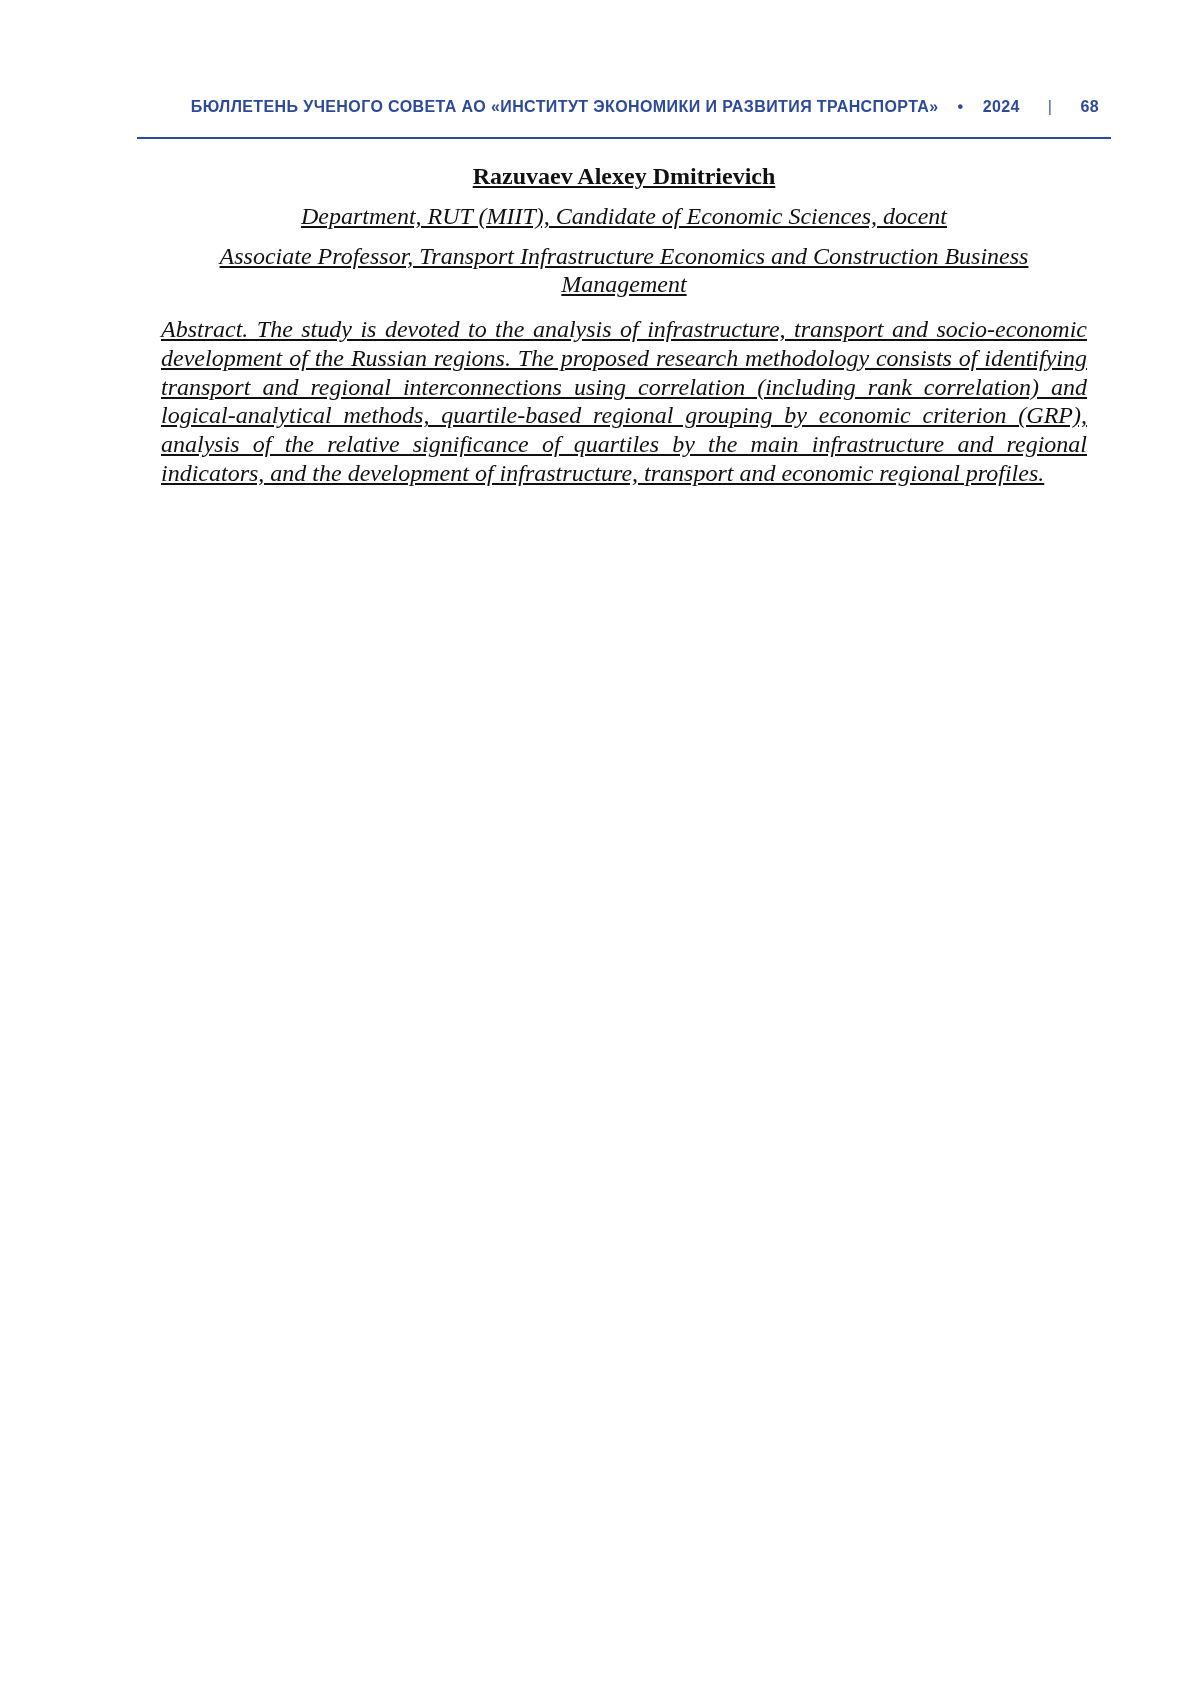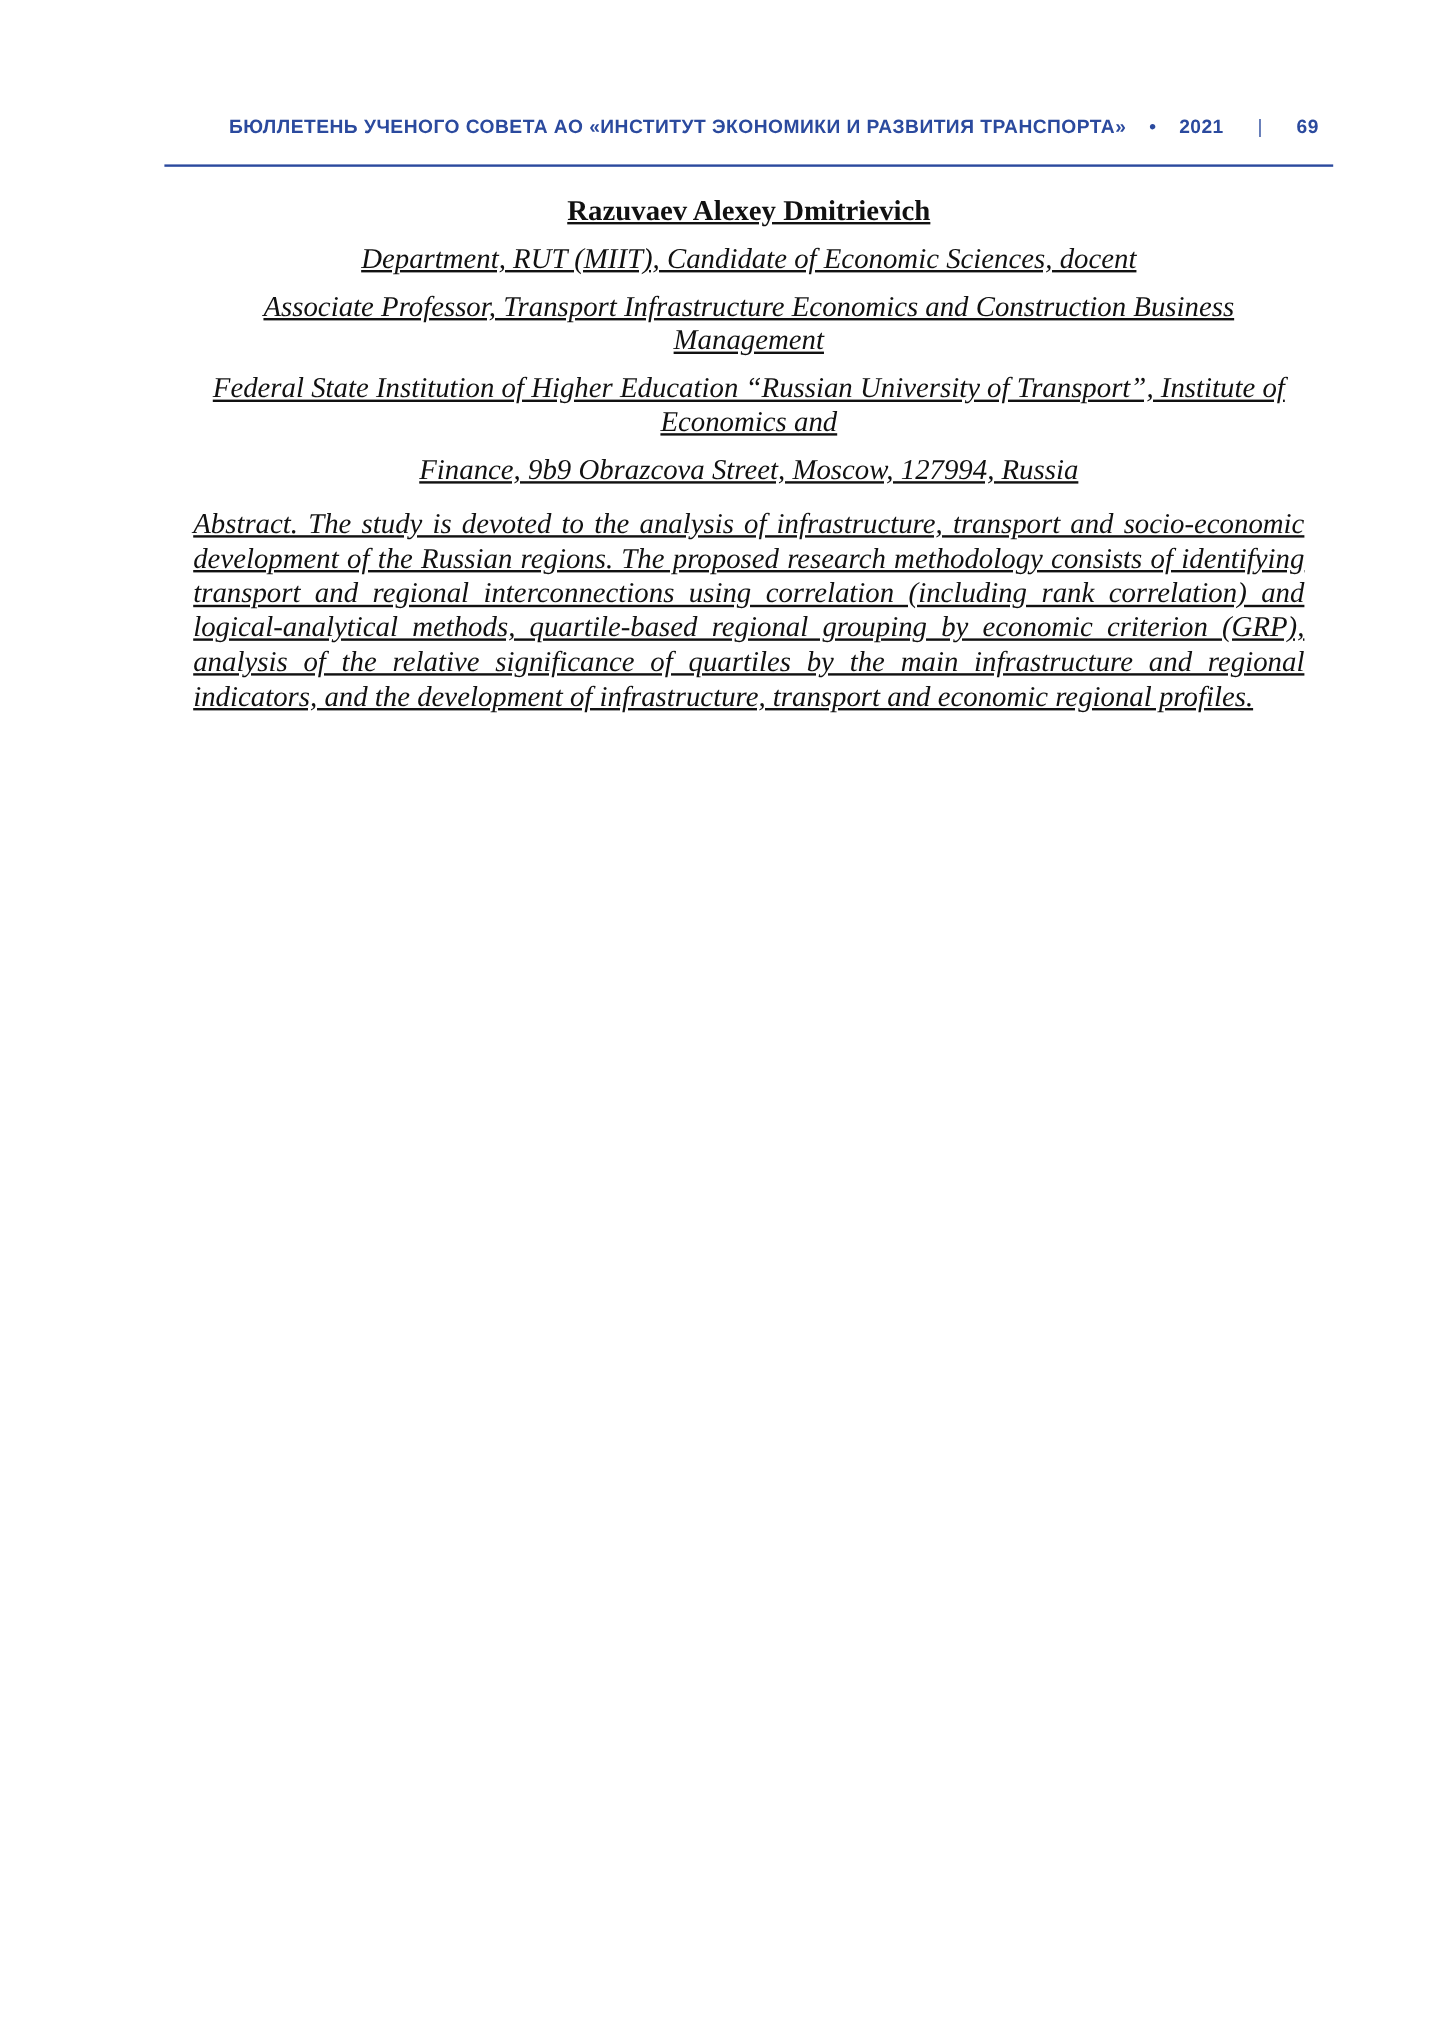--- a/index.html
+++ b/index.html
@@ -77,35 +77,31 @@
   }
 </style>
 </head>
 <body>
 
 <div class="page">
 
   <div class="page-header">
     <span>БЮЛЛЕТЕНЬ УЧЕНОГО СОВЕТА АО «ИНСТИТУТ ЭКОНОМИКИ И РАЗВИТИЯ ТРАНСПОРТА»</span>
     <span class="bullet">•</span>
-    <span>2021</span>
+    <span>2024</span>
     <span class="divider">|</span>
-    <span>69</span>
+    <span>68</span>
   </div>
 
   <div class="content">
 
     <div class="author-name">Razuvaev Alexey Dmitrievich</div>
 
     <div class="author-role">Department, RUT (MIIT), Candidate of Economic Sciences, docent</div>
     <div class="author-role">Associate Professor, Transport Infrastructure Economics and Construction Business Management</div>
 
-    <div class="affiliation">
-      <div>Federal State Institution of Higher Education “Russian University of Transport”, Institute of Economics and</div>
-      <div>Finance, 9b9 Obrazcova Street, Moscow, 127994, Russia</div>
-    </div>
 
     <p class="abstract">Abstract. The study is devoted to the analysis of infrastructure, transport and socio-economic development of the Russian regions. The proposed research methodology consists of identifying transport and regional interconnections using correlation (including rank correlation) and logical-analytical methods, quartile-based regional grouping by economic criterion (GRP), analysis of the relative significance of quartiles by the main infrastructure and regional indicators, and the development of infrastructure, transport and economic regional profiles.</p>
 
 
   </div>
 
 </div>
 
 </body></html>

